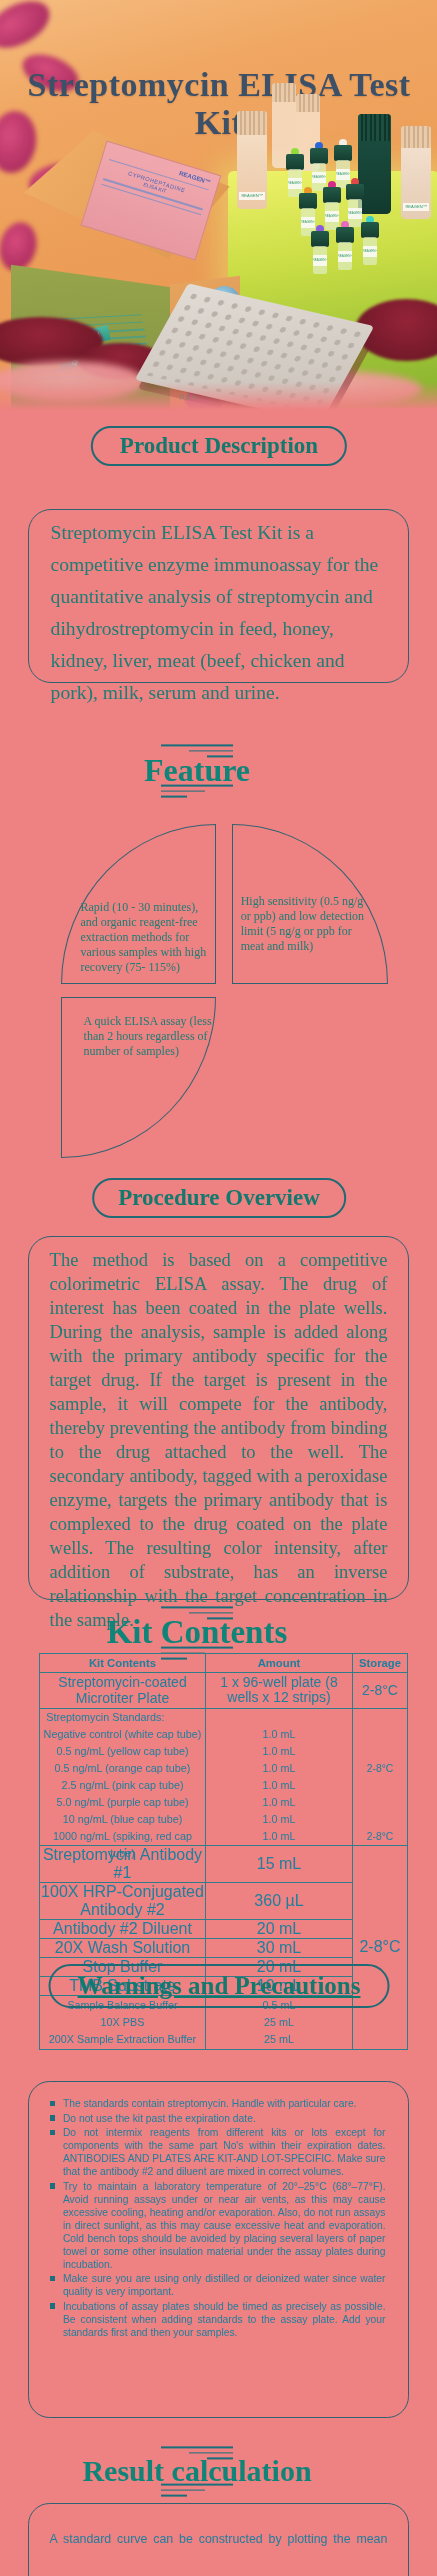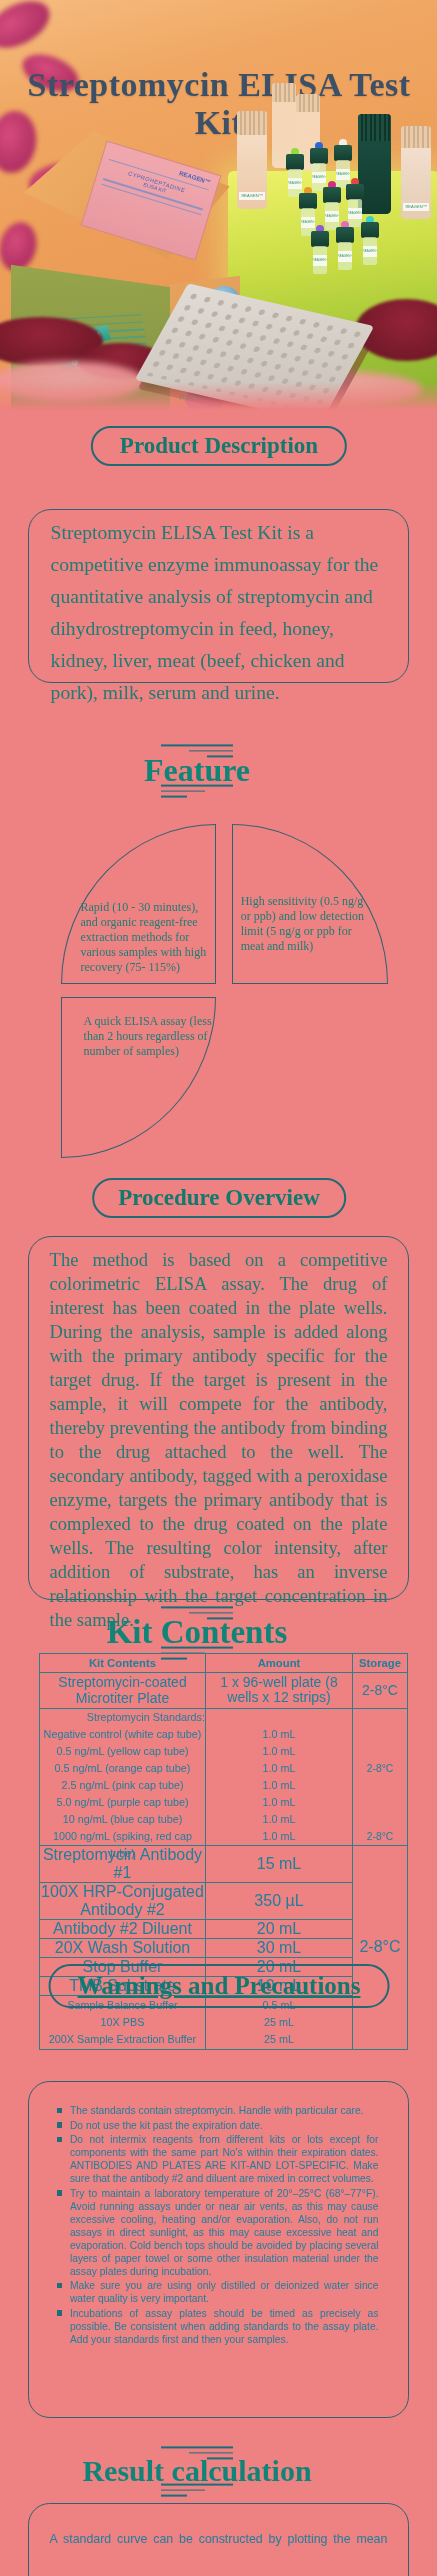--- a/index.html
+++ b/index.html
@@ -157,31 +157,31 @@
     position:absolute; left:39px; top:1653px; width:368px;
     border-collapse:collapse; table-layout:fixed;
     font-family:"Liberation Sans",sans-serif; color:#1e7f9f;
   }
   #kit-table td { border:1px solid #2f7c8b; text-align:center; vertical-align:middle; padding:0; }
   #kit-table tr.hdr td { height:17.5px; font-weight:bold; font-size:11.3px; }
   #kit-table tr.plate td { height:35px; font-size:14px; }
   #kit-table tr.plate td.amt { line-height:15.5px; padding:0 5.2px; }
   #kit-table tr.std td { vertical-align:top; }
   .srow { height:17px; line-height:17px; font-size:10.8px; }
-  .srow.lbl { text-align:right; padding-left:6.2px; }
+  .srow.lbl { text-align:left; padding-left:6.2px; }
   td.std-store { position:relative; font-size:10.3px; }
   td.std-store .st { position:absolute; left:0; width:100%; }
   td.std-store .st.a { top:54px; }
   td.std-store .st.b { top:122px; }
   #kit-table tr.rg td { height:17px; font-size:16px; }
   #kit-table td.merged { font-size:10.3px; }
   #kit-table tr.extras td { height:53px; vertical-align:middle; }
 
   
-  #warn-list { list-style:none; margin:12px; padding:0; }
+  #warn-list { list-style:none; margin:5px; padding:0; }
   #warn-list li {
     display:flex; gap:8.2px; margin-bottom:1.5px;
     font-family:"Liberation Sans",sans-serif; font-size:10.3px; line-height:13px;
     color:#1e7f9f; text-align:justify;
   }
   #warn-list .sq { flex:none; width:5.2px; height:5.2px; background:#1d6f7e; margin-top:3.6px; }
 
   
   #result-box p { margin:0; font-family:"Liberation Sans",sans-serif; font-size:12.4px; line-height:45px; color:#1e7f9f; text-align:justify; }
 </style>
@@ -416,21 +416,21 @@
       <div class="st b">2-8°C</div>
     </td>
   </tr>
   <tr class="rg">
     <td>Streptomycin Antibody #1</td>
     <td>15 mL</td>
     <td class="merged" rowspan="7">2-8°C</td>
   </tr>
   <tr class="rg">
     <td>100X HRP-Conjugated Antibody #2</td>
-    <td>350 µL</td>
+    <td>360 µL</td>
   </tr>
   <tr class="rg">
     <td>Antibody #2 Diluent</td>
     <td>20 mL</td>
   </tr>
   <tr class="rg">
     <td>20X Wash Solution</td>
     <td>30 mL</td>
   </tr>
   <tr class="rg">

